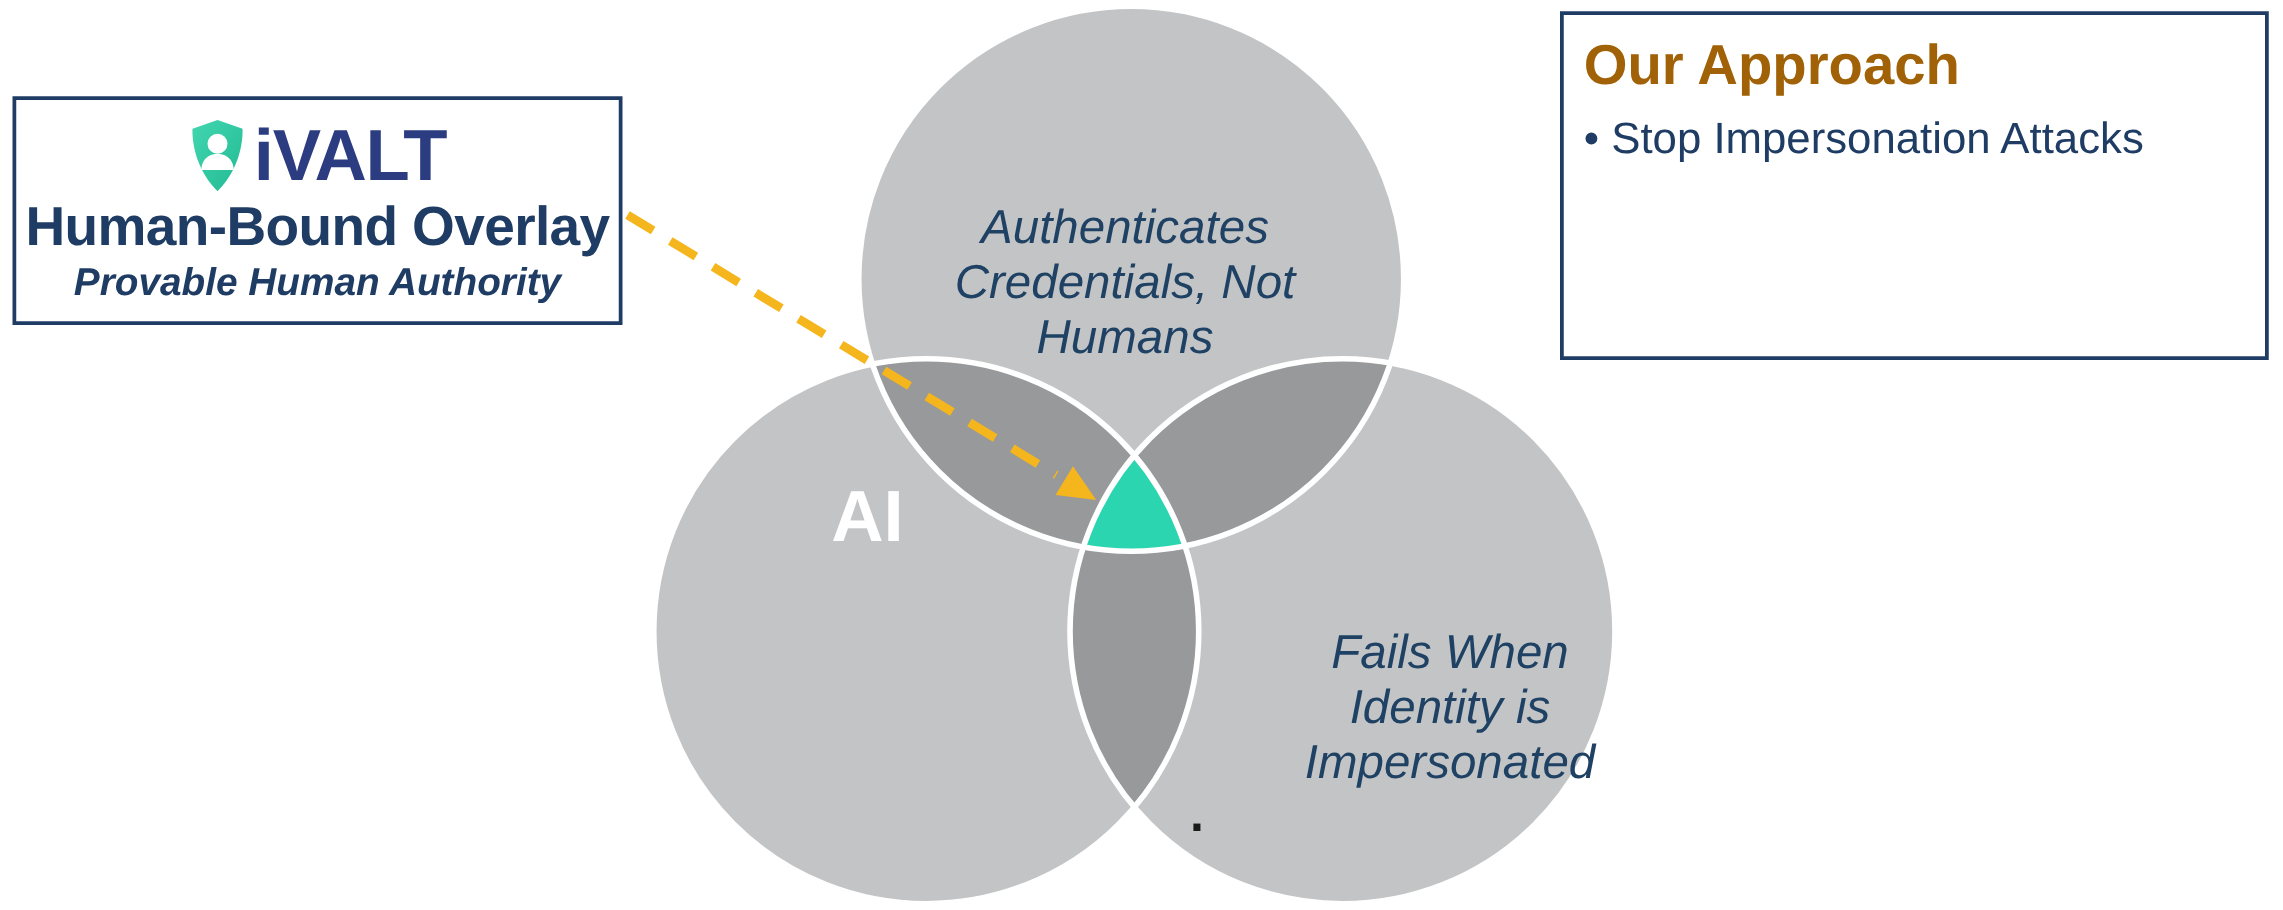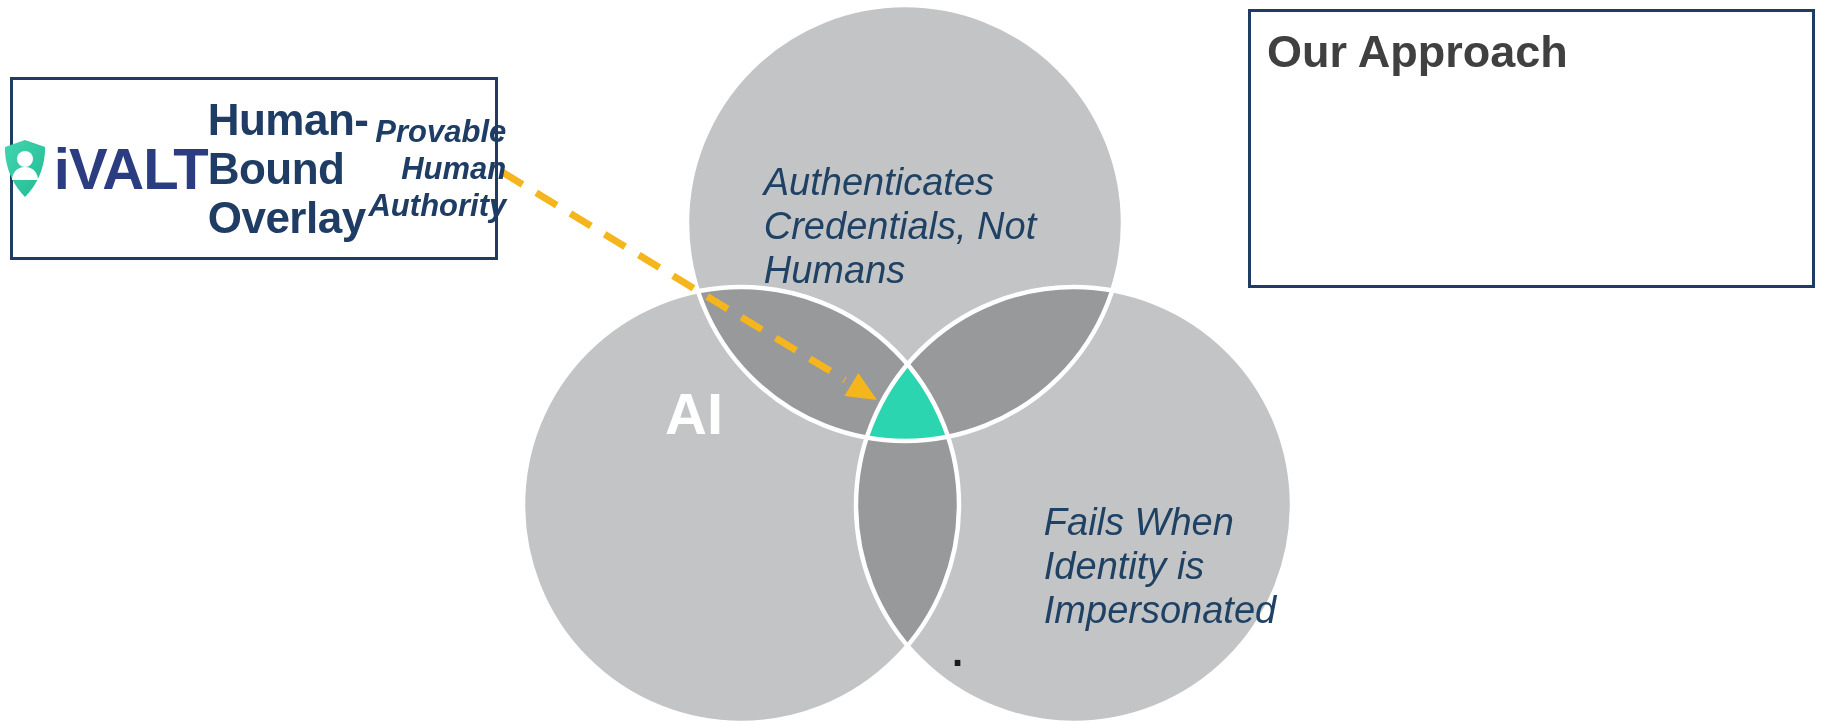--- a/index.html
+++ b/index.html
@@ -5,50 +5,50 @@
   html,body{margin:0;padding:0;background:#ffffff;}
   #canvas{
     position:relative;width:1826px;height:728px;overflow:hidden;background:#ffffff;
     font-family:"Liberation Sans", sans-serif;
   }
   .abs{position:absolute;}
   
   .brand-card{
     left:10px;top:77px;width:488px;height:183px;box-sizing:border-box;
     border:3px solid #1f3c64;background:#ffffff;
-    display:flex;flex-direction:row;align-items:center;justify-content:center;
+    display:flex;flex-direction:column;align-items:center;justify-content:center;
   }
   .logo-row{display:flex;align-items:center;gap:6px;height:64px;}
   .logo-text{
     font-size:58px;font-weight:700;color:#2b3c80;letter-spacing:-1px;line-height:1;
   }
   .brand-title{
     font-size:44px;font-weight:700;color:#1e3c64;letter-spacing:-0.5px;line-height:1.12;
   }
   .brand-subtitle{
     font-size:31px;font-weight:700;font-style:italic;color:#1e3c64;line-height:1.2;text-align:right;
   }
   
   .approach-card{
     left:1248px;top:9px;width:567px;height:279px;box-sizing:border-box;
     border:3px solid #1f3c64;background:#ffffff;padding:14px 16px;
   }
   .approach-title{
-    font-size:45px;font-weight:700;color:#404040;line-height:1.15;margin-bottom:8px;
+    font-size:45px;font-weight:700;color:#a16207;line-height:1.15;margin-bottom:8px;
   }
   .approach-line{
     font-size:35px;color:#1f3c64;line-height:50px;white-space:nowrap;
   }
   
   .venn-label{
     transform:translateX(-50%);color:#ffffff;font-weight:700;text-align:center;
     line-height:1;white-space:nowrap;
   }
   .venn-desc{
-    transform:translateX(-50%);color:#1e4164;font-style:italic;text-align:left;
+    transform:translateX(-50%);color:#1e4164;font-style:italic;text-align:center;
     font-size:38px;line-height:1.16;white-space:pre-line;
   }
   .stray-period{color:#1a1a1a;font-size:40px;font-weight:700;line-height:1;}
 </style>
 </head>
 <body>
 
 <div id="canvas">
 
   <svg class="abs" style="left:0;top:0" width="1826" height="728" viewBox="0 0 1826 728">
@@ -99,15 +99,16 @@
         </svg>
       </span>
       <span class="logo-text">iVALT</span>
     </div>
     <div class="brand-title">Human-Bound Overlay</div>
     <div class="brand-subtitle">Provable Human Authority</div>
   </div>
 
   <div class="abs approach-card">
     <div class="approach-title">Our Approach</div>
+    <div class="approach-line">• Stop Impersonation Attacks</div>
   </div>
 
 </div>
 
 </body></html>

